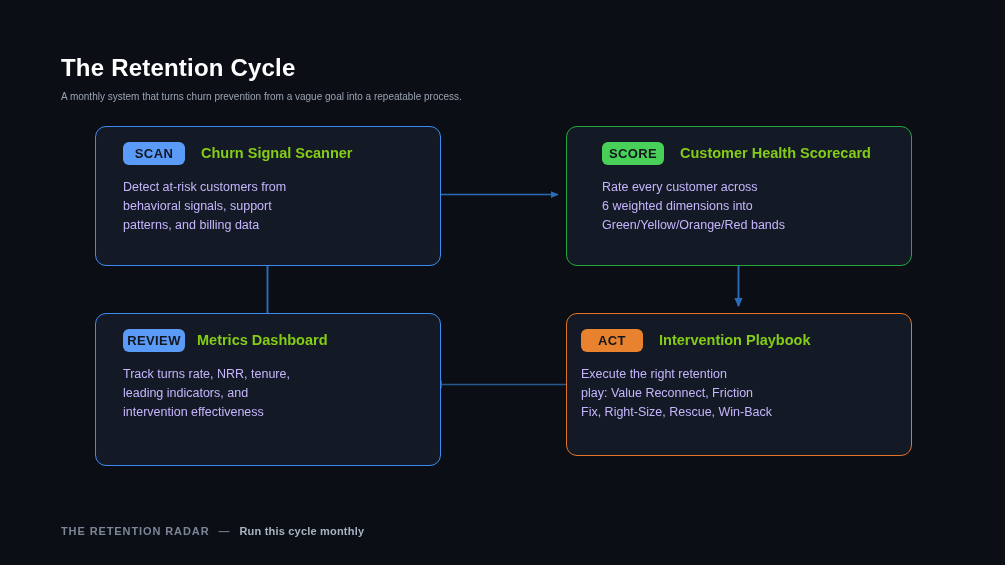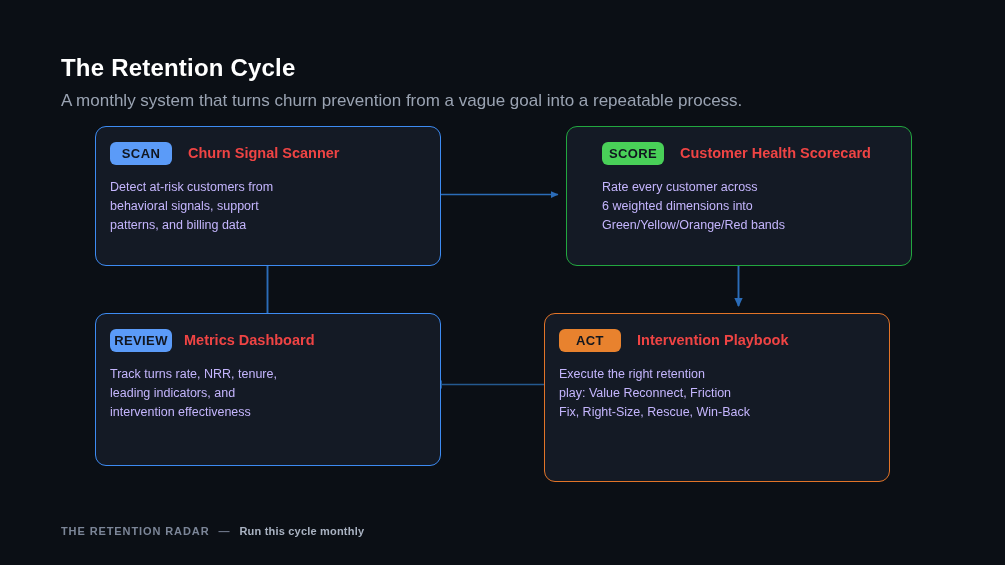--- a/index.html
+++ b/index.html
@@ -29,42 +29,42 @@
   }
   #page-title {
     font-size: 24px;
     font-weight: bold;
     color: #ffffff;
     letter-spacing: 0.2px;
     line-height: 1.1;
     margin: 0;
   }
   #page-subtitle {
-    font-size: 17px;
+    font-size: 10px;
     color: #9aa3b2;
     margin-top: 10px;
     line-height: 1.2;
   }
 
   
   .card {
     position: absolute;
     box-sizing: border-box;
     background: #141a25;
     border: 1.6px solid #3b82f6;
     border-radius: 11px;
   }
-  .card.accent-blue   { border-color: #3d8bf2; }
+  .card.accent-blue   { border-color: #3d8bf2; padding-left: 13px; }
   .card.accent-green  { border-color: #22a73f; padding-left: 21px; }
   .card.accent-orange { border-color: #e27428; }
 
   #card-scan   { left: 95px;  top: 126px; width: 346px; height: 140px; }
   #card-score  { left: 566px; top: 126px; width: 346px; height: 140px; }
   #card-review { left: 95px;  top: 313px; width: 346px; height: 153px; }
-  #card-act    { left: 544px; top: 313px; width: 346px; height: 169px; }
+  #card-act    { left: 566px; top: 313px; width: 346px; height: 143px; }
 
   .card-head {
     display: flex;
     align-items: center;
     padding: 13px 0 0 14px;
     height: 26px;
   }
   .badge {
     display: flex;
     align-items: center;
@@ -80,21 +80,21 @@
     white-space: nowrap;
   }
   .badge-blue   { background: #5b9bf8; }
   .badge-green  { background: #49d058; }
   .badge-orange { background: #e8822e; }
 
   .card-title {
     margin-left: 16px;
     font-size: 14.5px;
     font-weight: bold;
-    color: #ef4444;
+    color: #84cc16;
     white-space: nowrap;
   }
   #card-review .card-title { margin-left: 12px; }
 
   .card-body {
     margin: 12px 0 0 14px;
     font-size: 12.5px;
     line-height: 1.52;
     color: #c4b5fd;
     white-space: pre-line;

